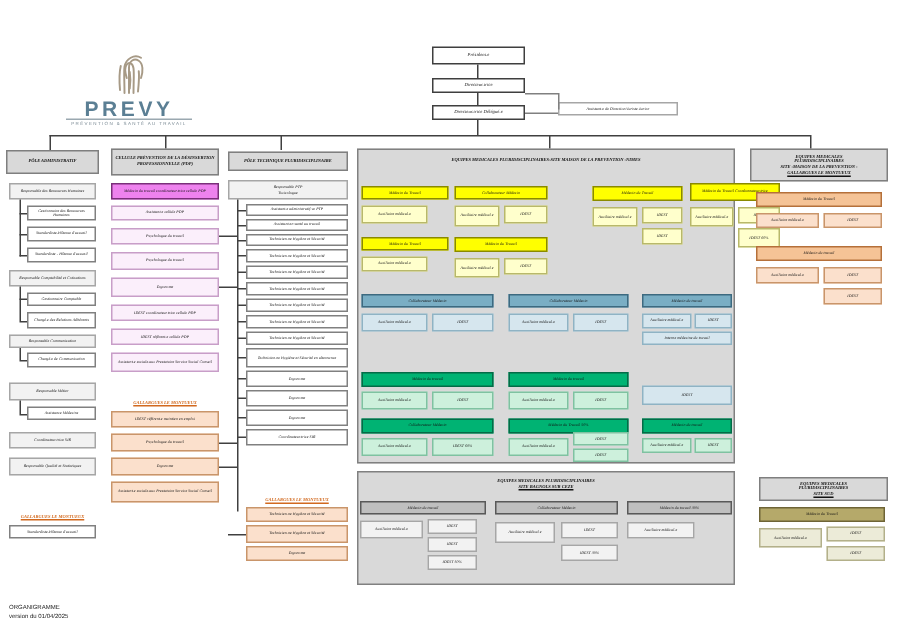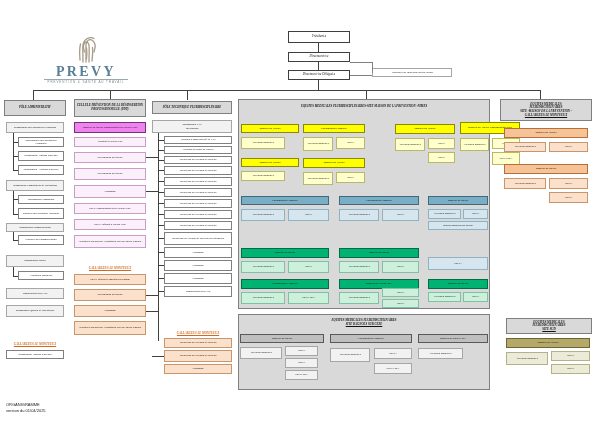--- a/index.html
+++ b/index.html
@@ -84,21 +84,21 @@
   .ln{position:absolute;background:#404040;}
   .ln-h{height:0.6px;}
   .ln-v{width:0.6px;}
   .ln-thin{background:#808080;}
 
   
   .logo-wrap{position:absolute;left:26px;top:34px;width:120px;height:58px;}
   .logo-mark{position:absolute;left:47px;top:0px;width:26px;height:30px;}
   .logo-text{
     position:absolute;left:0;top:30px;width:120px;
-    text-align:center;font-family:Liberation Serif, serif;
+    text-align:center;font-family:Liberation Sans, sans-serif;
     font-weight:bold;font-size:14px;letter-spacing:2.4px;color:#5b7f94;
   }
   .logo-sub{
     position:absolute;left:0;top:46px;width:120px;
     text-align:center;font-family:"Liberation Sans",sans-serif;
     font-size:3.0px;letter-spacing:0.9px;color:#7a8a94;
   }
   .logo-rule{position:absolute;left:18px;top:45px;width:84px;height:0.6px;background:#9aa8b0;}
 
   

